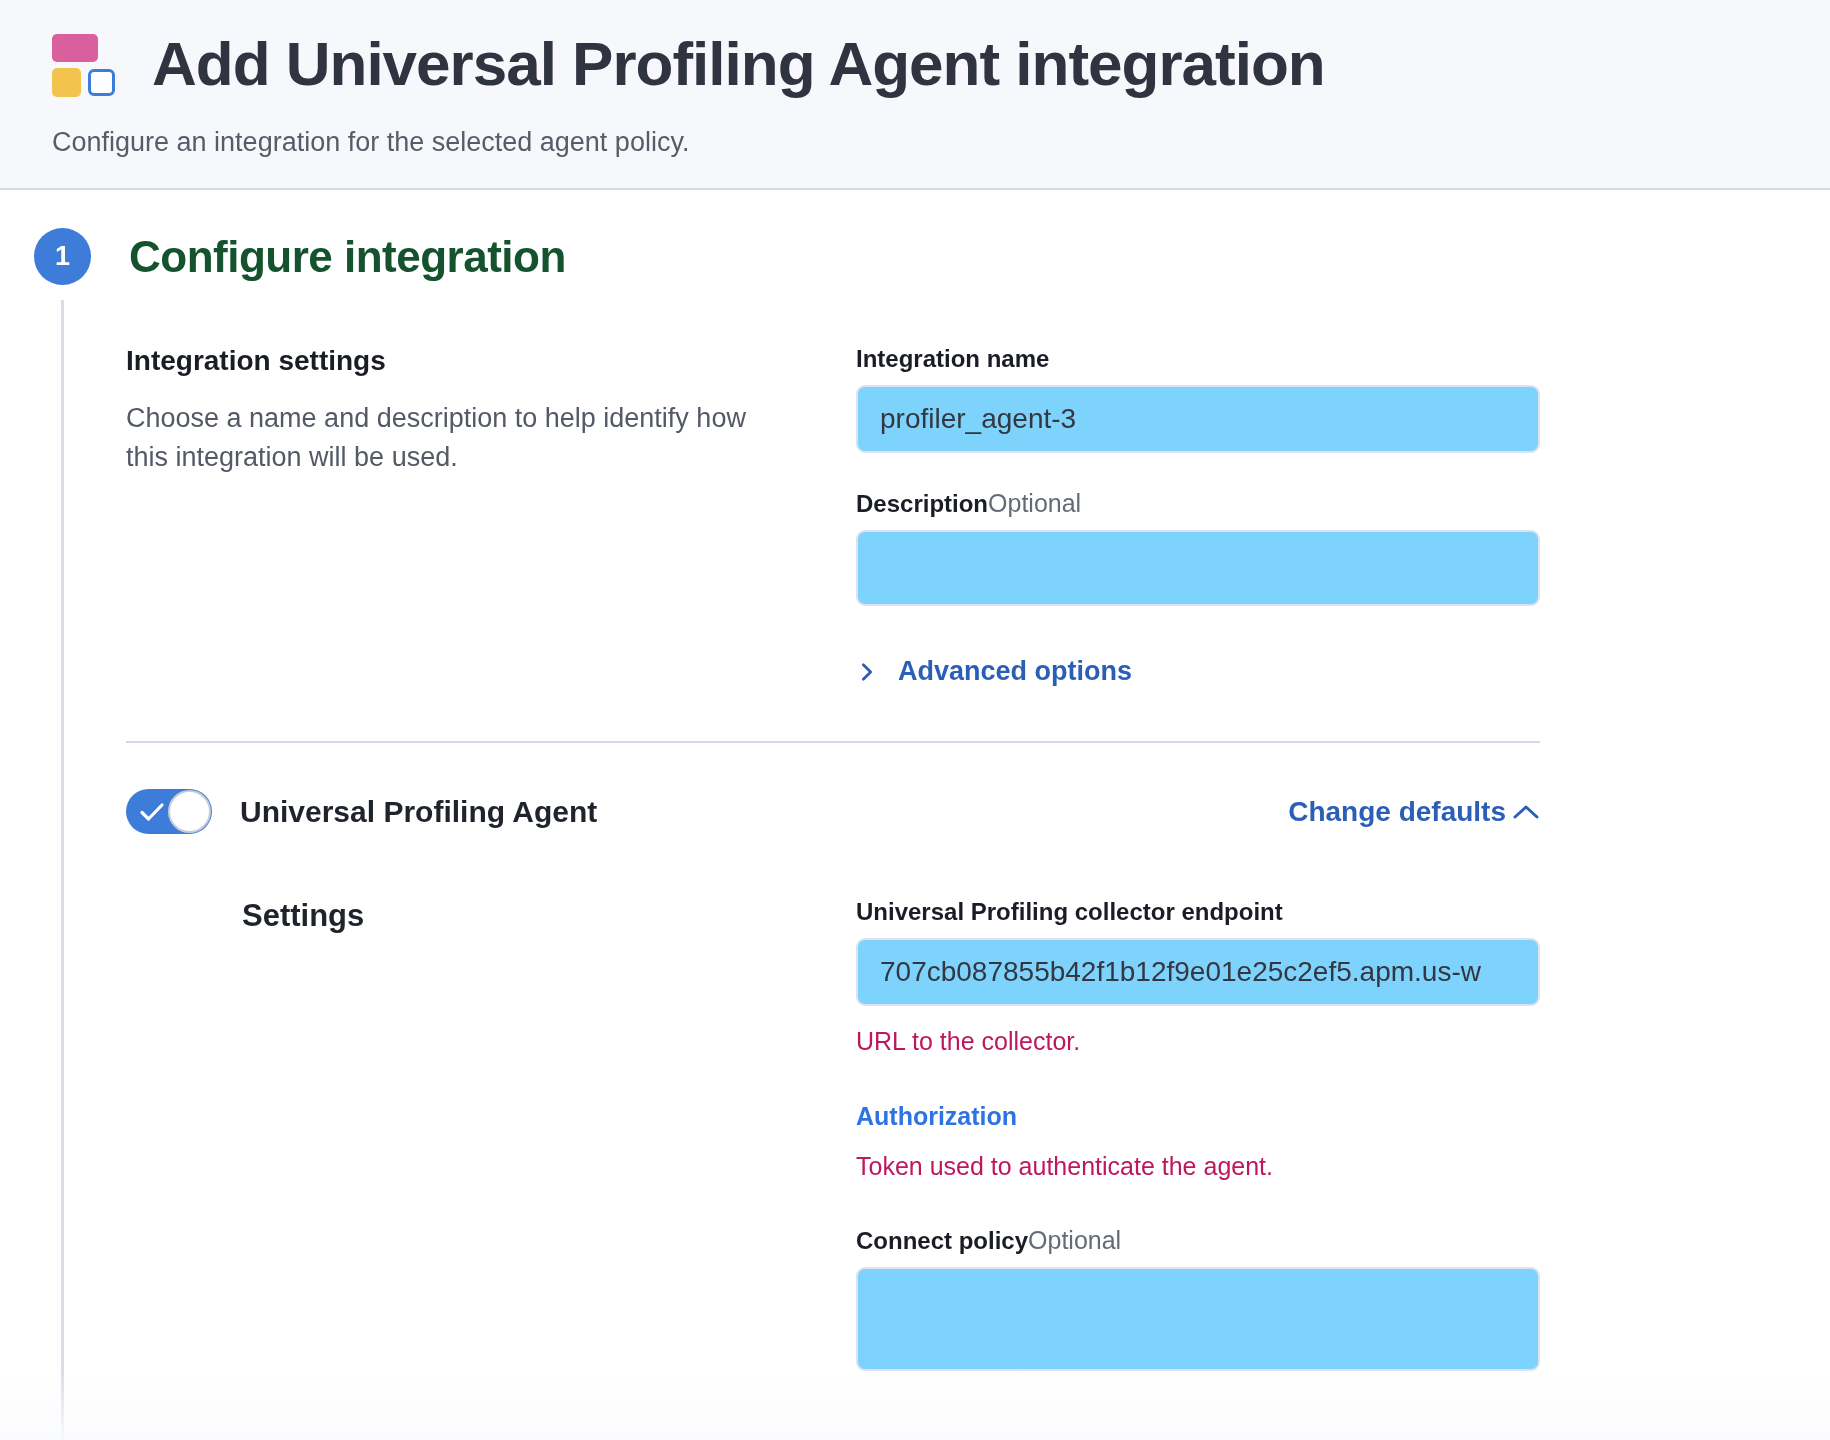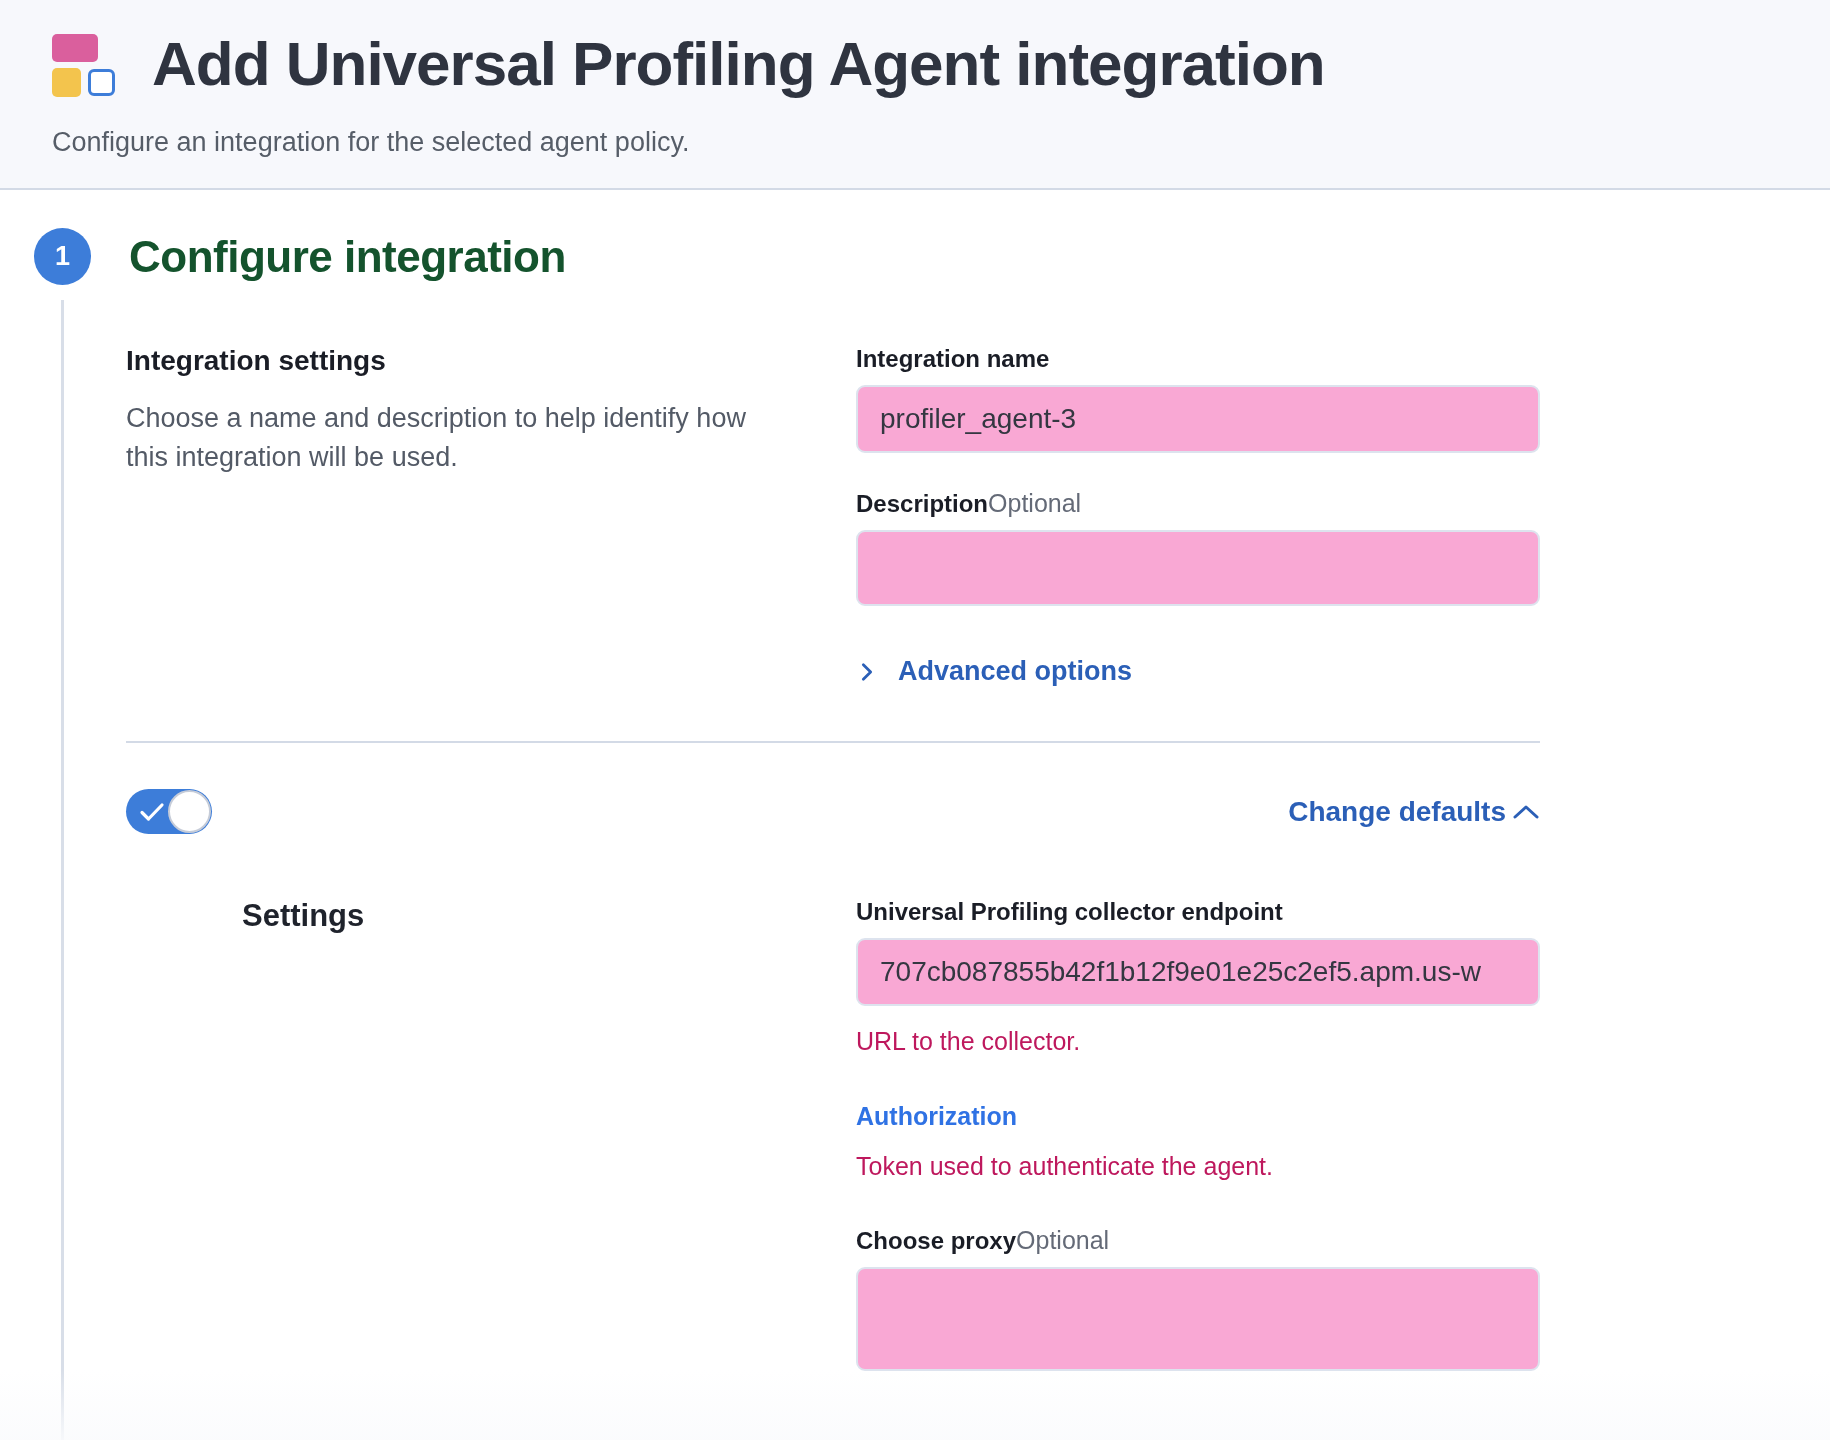--- a/index.html
+++ b/index.html
@@ -78,21 +78,21 @@
     color: #535a66;
     max-width: 655px;
   }
 
   .field-label { font-size: 24px; font-weight: 700; color: #1a1d26; }
   .label-row { display: flex; justify-content: flex-start; align-items: baseline; }
   .optional-tag { font-size: 25px; color: #646a77; font-weight: 400; }
 
   .text-input, .text-area {
     width: 100%;
-    background: #f9a8d4;
+    background: #7dd3fc;
     border: 2px solid #dde3ee;
     border-radius: 9px;
     font-family: "Liberation Sans", "DejaVu Sans", sans-serif;
     font-size: 28px;
     color: #343741;
     padding: 0 22px;
     outline: none;
   }
   .text-input { height: 68px; margin-top: 12px; }
   .text-area  { height: 76px; margin-top: 12px; resize: none; padding-top: 16px; }
@@ -228,20 +228,21 @@
   <div class="hr-divider"></div>
 
   <div class="toggle-row">
     <div class="toggle-left">
       <div class="toggle">
         <svg class="check" width="26" height="22" viewBox="0 0 26 22" fill="none" stroke="#ffffff" stroke-width="3.2" stroke-linecap="round" stroke-linejoin="round">
             <path d="M3 11.5l6.5 6.5L23 4"></path>
           </svg>
         <div class="knob"></div>
       </div>
+      <span class="toggle-label">Universal Profiling Agent</span>
     </div>
     <div class="change-defaults">
       <span class="link-text">Change defaults</span>
       <svg class="chev" width="28" height="18" viewBox="0 0 28 18" fill="none" stroke="#2b5fb7" stroke-width="3" stroke-linecap="round" stroke-linejoin="round">
           <path d="M3 14L14 4l11 10"></path>
         </svg>
     </div>
   </div>
 
   <section class="section-row settings-row">
@@ -251,21 +252,21 @@
     <div class="col-right">
 
       <label class="field-label">Universal Profiling collector endpoint</label>
       <input class="text-input" type="text" value="707cb087855b42f1b12f9e01e25c2ef5.apm.us-w" style="">
       <div class="help-text">URL to the collector.</div>
 
       <span class="auth-label">Authorization</span>
       <div class="help-text">Token used to authenticate the agent.</div>
 
       <div class="label-row mt-42">
-        <label class="field-label">Choose proxy</label>
+        <label class="field-label">Connect policy</label>
         <span class="optional-tag">Optional</span>
       </div>
       <textarea class="text-area tall" value="" style=""></textarea>
       
 
     </div>
   </section>
 
 </main>
 

